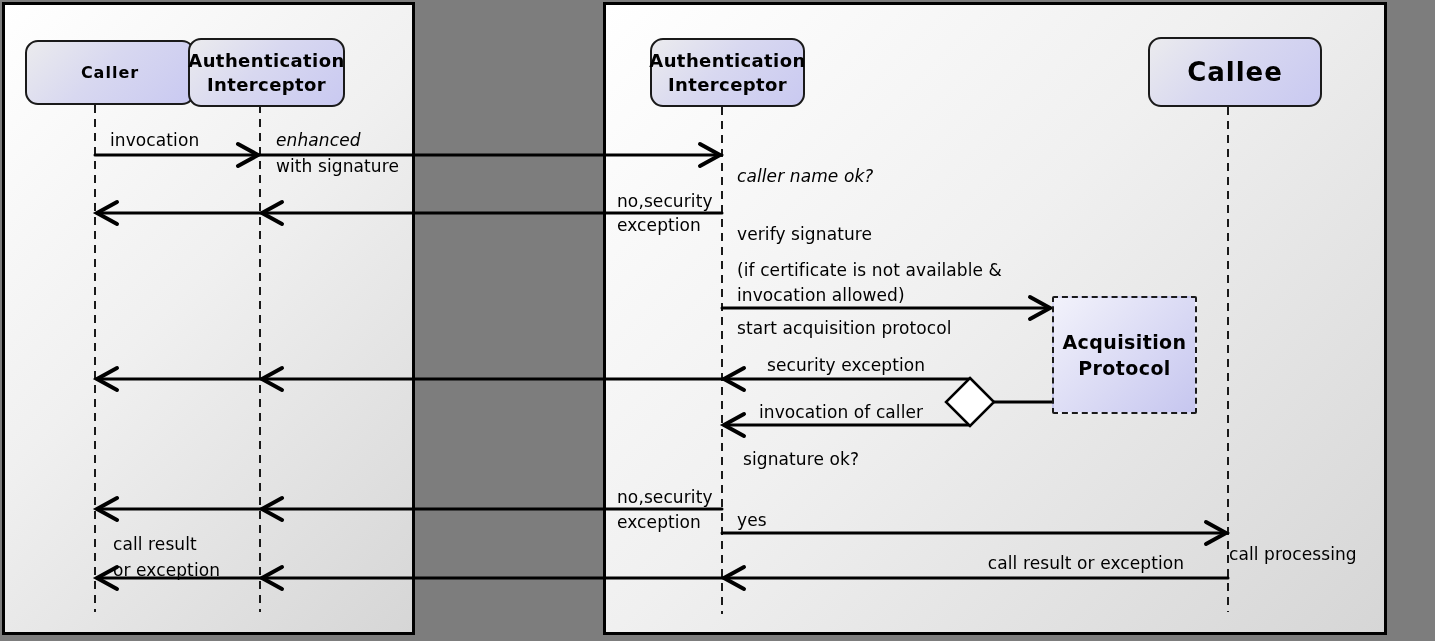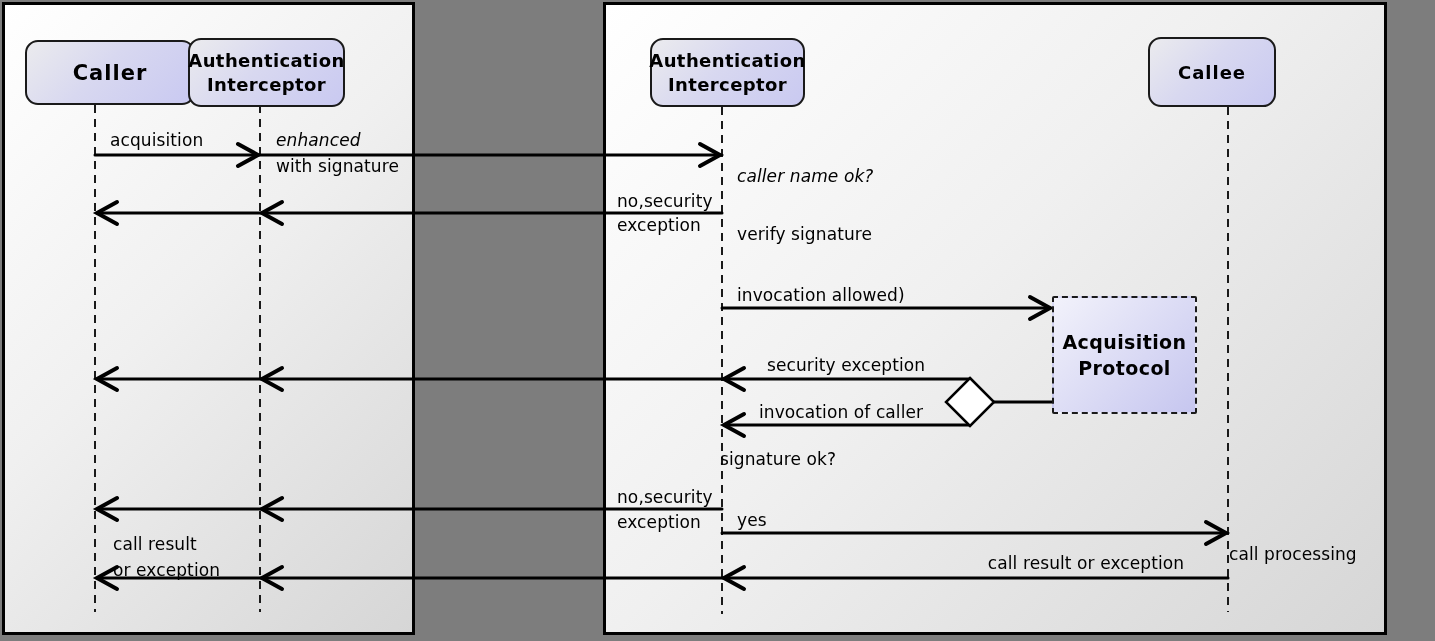--- a/index.html
+++ b/index.html
@@ -99,50 +99,52 @@
         <path d="M282 567 L262 578 L282 589" stroke-width="4"></path>
         <path d="M117 567 L97 578 L117 589" stroke-width="4"></path>
       </g>
 
       <line x1="994" y1="402" x2="1052" y2="402" stroke-width="3"></line>
     </g>
 
     <polygon points="970,378 994,402 970,426 946,402" fill="#ffffff" stroke="#000" stroke-width="2.5"></polygon>
   </svg>
 
-  <div class="pbox" style="left:25px; top:40px; width:170px; height:65px; font-size:21px; letter-spacing:1px;text-align:center;">Caller</div>
+  <div class="pbox" style="left:25px; top:40px; width:170px; height:65px; font-size:16px; letter-spacing:1px;text-align:center;">Caller</div>
 
   <div class="pbox" style="left:188px; top:38px; width:157px; height:69px; font-size:18px; line-height:24px; padding:0 4px;">Authentication Interceptor</div>
 
   <div class="pbox" style="left:650px; top:38px; width:155px; height:69px; font-size:18px; line-height:24px; padding:0 4px;">Authentication Interceptor</div>
 
-  <div class="pbox" style="left:1148px; top:37px; width:128px; height:70px; font-size:18px; letter-spacing:1px;">Callee</div>
+  <div class="pbox" style="left:1148px; top:37px; width:174px; height:70px; font-size:26px; letter-spacing:1px;">Callee</div>
 
   <div class="pbox dashed" style="left:1052px; top:296px; width:145px; height:118px; font-size:19px; line-height:26px; padding:8px 14px;">Acquisition Protocol</div>
 
-  <div class="msg" style="left:110px; top:130px;">acquisition</div>
+  <div class="msg" style="left:110px; top:130px;">invocation</div>
 
   <div class="msg" style="left:276px; top:130px;font-style:italic;">enhanced</div>
   <div class="msg" style="left:276px; top:156px;">with signature</div>
 
   <div class="msg" style="left:737px; top:166px;font-style:italic;">caller name ok?</div>
 
   <div class="msg" style="left:617px; top:191px;">no,security</div>
   <div class="msg" style="left:617px; top:215px;">exception</div>
 
   <div class="msg" style="left:737px; top:224px;">verify signature</div>
 
+  <div class="msg" style="left:737px; top:260px;">(if certificate is not available &amp;</div>
   <div class="msg" style="left:737px; top:285px;">invocation allowed)</div>
 
+  <div class="msg" style="left:737px; top:318px;">start acquisition protocol</div>
 
   <div class="msg" style="left:759px; top:355px;margin-left:8px;">security exception</div>
 
   <div class="msg" style="left:759px; top:402px;">invocation of caller</div>
 
-  <div class="msg" style="left:720px; top:449px;">signature ok?</div>
+  <div class="msg" style="left:743px; top:449px;">signature ok?</div>
 
   <div class="msg" style="left:617px; top:487px;">no,security</div>
   <div class="msg" style="left:617px; top:512px;">exception</div>
 
   <div class="msg" style="left:737px; top:510px;">yes</div>
 
   <div class="msg" style="left:1193px; top:544px;margin-left:36px;">call processing</div>
 
   <div class="msg" style="left:950px; top:553px; width:272px; text-align:center;">call result or exception</div>
 

